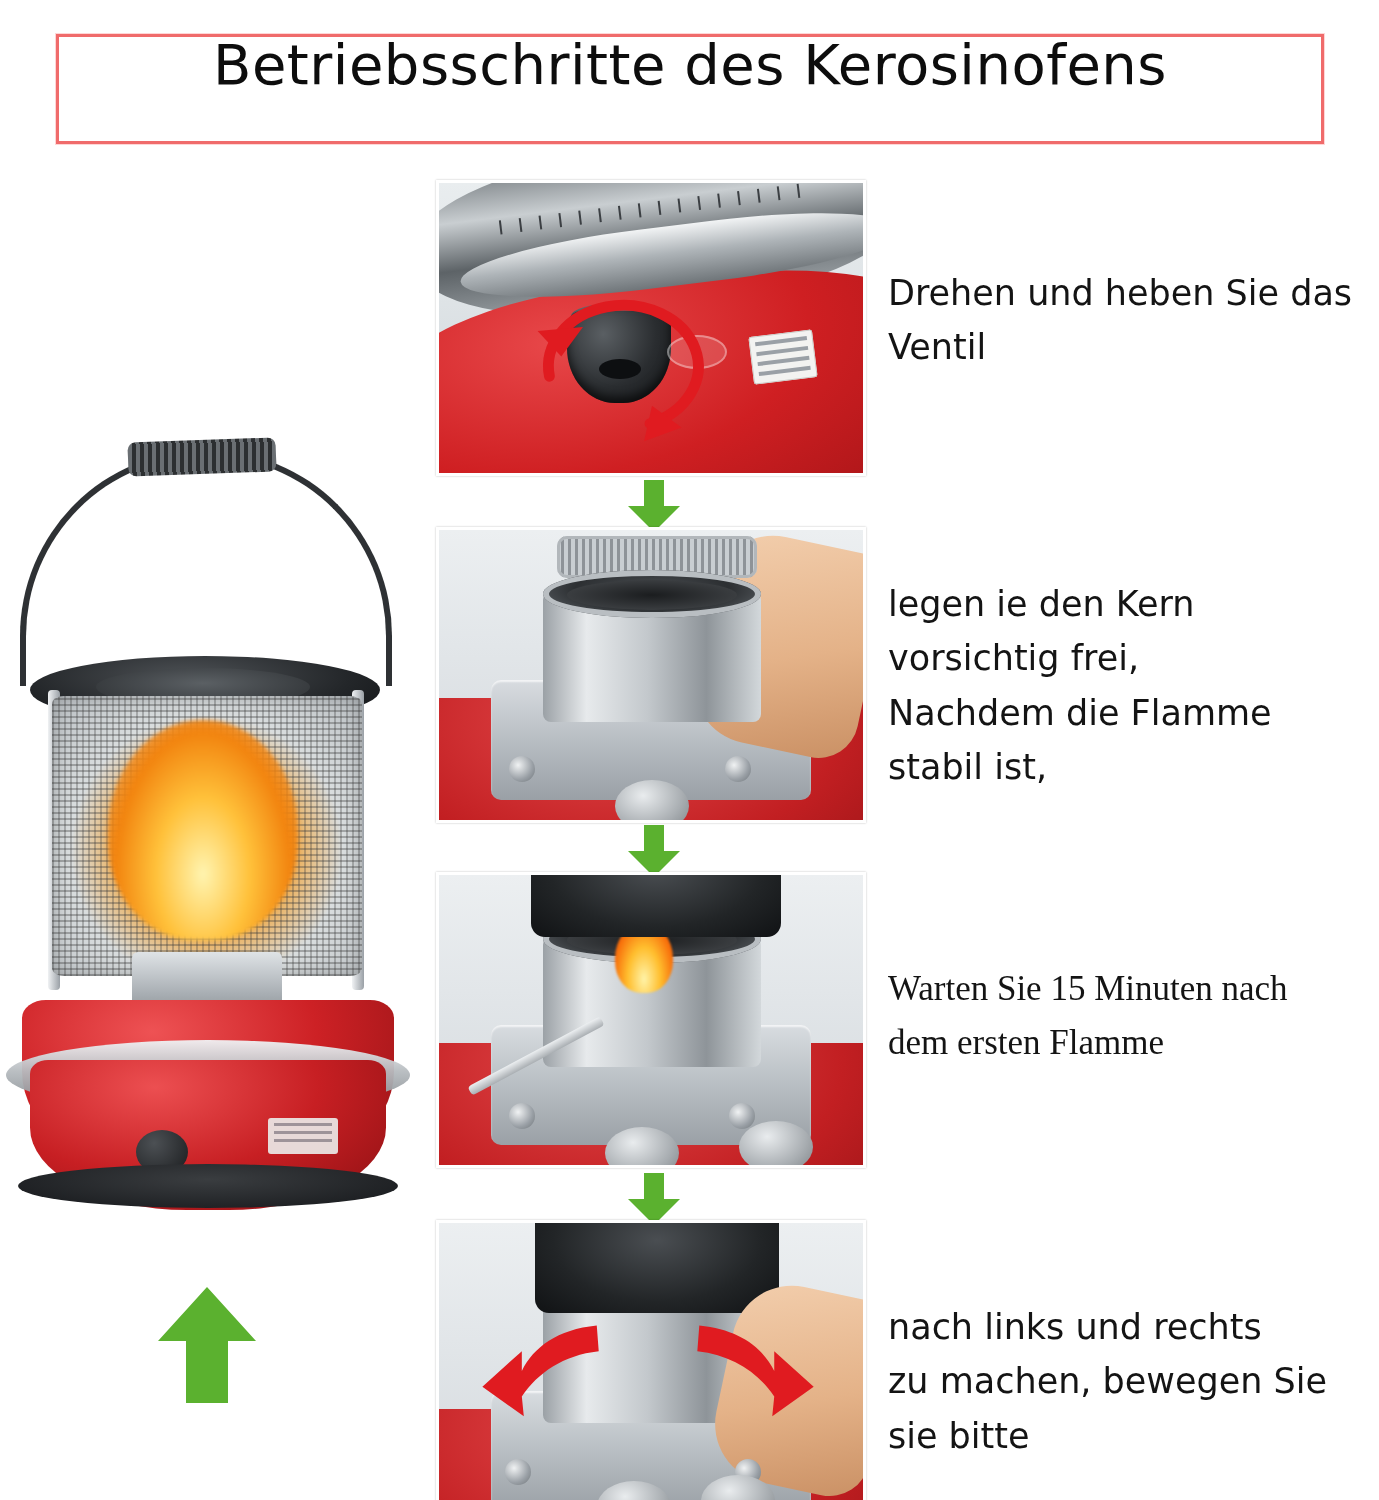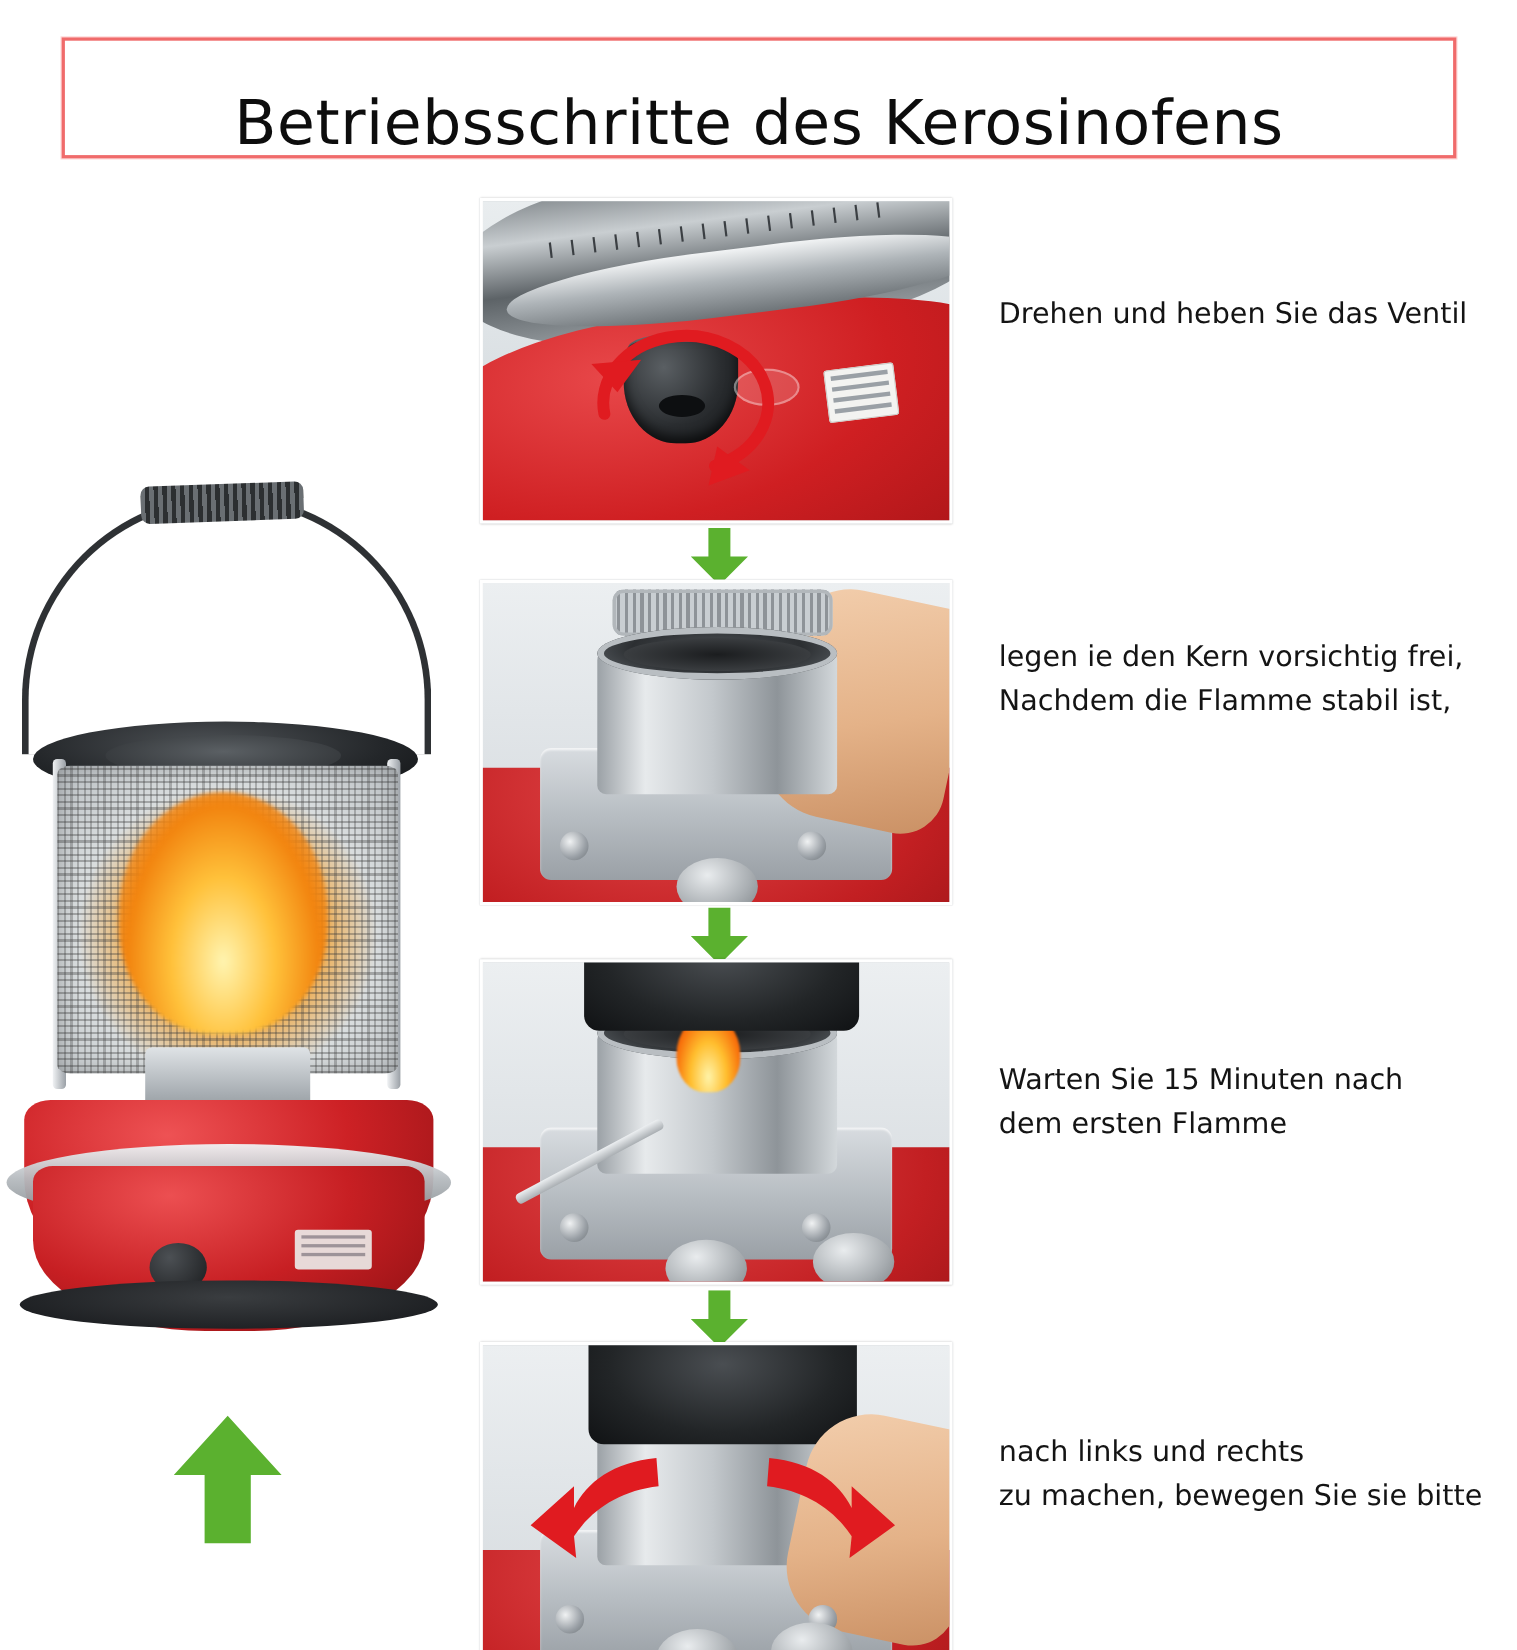--- a/index.html
+++ b/index.html
@@ -20,21 +20,21 @@
   .title-wrap {
     position: absolute;
     left: 56px;
     top: 34px;
     width: 1268px;
     height: 110px;
     box-sizing: border-box;
     border: 3px solid #f06b6b;
     background: #ffffff;
     display: flex;
-    align-items: flex-end;
+    align-items: flex-start;
     justify-content: center;
     box-shadow: 0 0 0 1px #ffd6d6;
   }
   .title-wrap .title {
     font-size: 56px;
     font-weight: 400;
     letter-spacing: 0.5px;
     color: #0d0d0d;
     white-space: nowrap;
     line-height: 1;
@@ -76,30 +76,30 @@
     height: 296px;
     border: 3px solid #ffffff;
     box-sizing: border-box;
     overflow: hidden;
     flex: none;
     box-shadow: 0 0 2px rgba(0,0,0,0.25);
     background: #cfd3d6;
   }
 
   .caption {
-    margin-left: 42px;
-    font-size: 26px;
+    margin-left: 22px;
+    font-size: 35px;
     line-height: 1.55;
     color: #141414;
     max-width: 470px;
     font-family: "DejaVu Sans", sans-serif;
   }
   .caption.c1 { padding-top: 86px; }
   .caption.c2 { padding-top: 50px; }
-  .caption.c3 { padding-top: 90px; }
+  .caption.c3 { padding-top: 90px; font-family: Liberation Serif, serif; }
   .caption.c4 { padding-top: 80px; }
 
   
   .arrow-down {
     position: absolute;
     left: 190px;
     width: 56px;
     height: 52px;
   }
   .arrow-down.a1 { top: 300px; }

